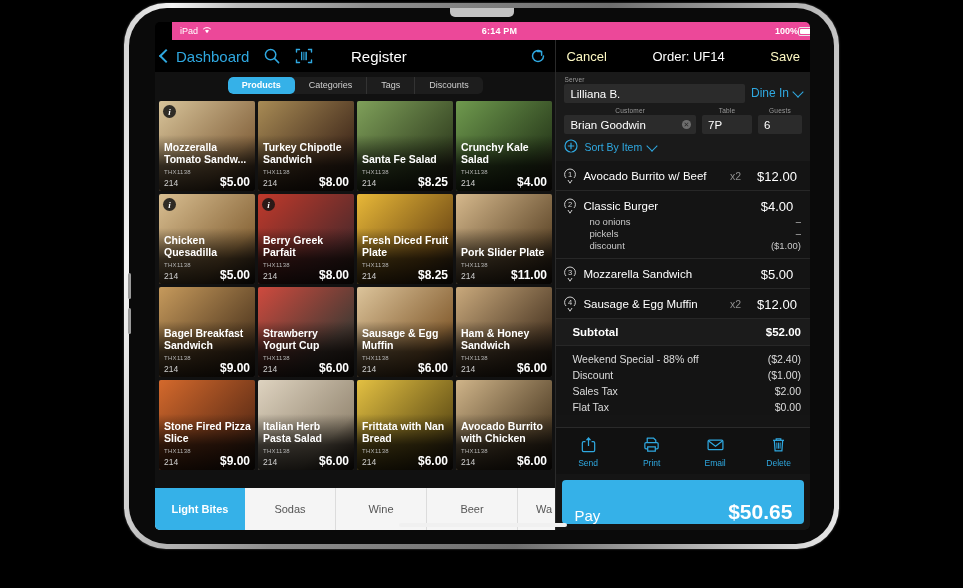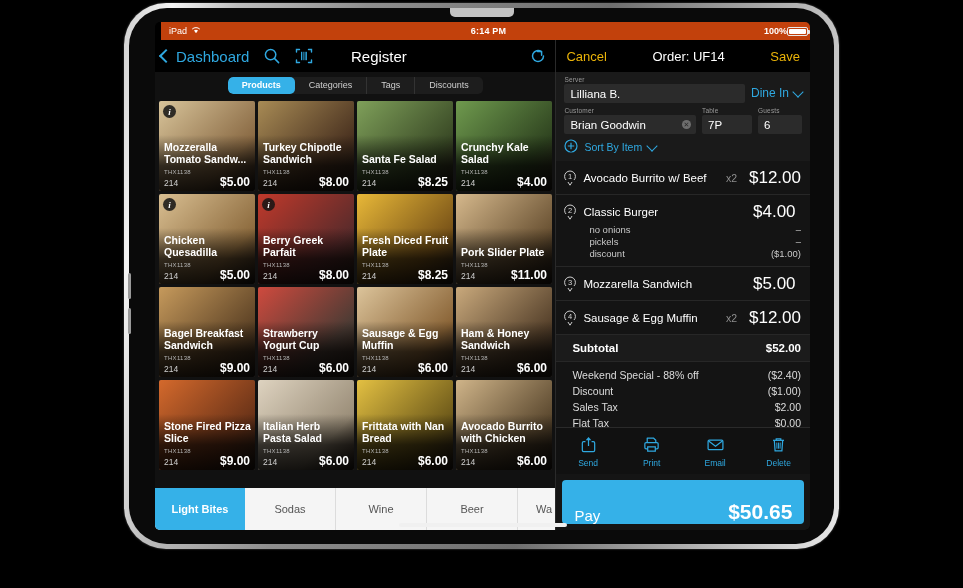--- a/index.html
+++ b/index.html
@@ -29,21 +29,21 @@
   }
   .vol{
     position:absolute; left:-1px; width:3px; background:#9a9a9a; border-radius:2px;
   }
   .vol.v1{top:265px;height:26px;}
   .vol.v2{top:300px;height:26px;}
   .camdot{position:absolute;left:27px;top:282px;width:4px;height:4px;border-radius:50%;background:#1b3a55;}
 
   
   .statusbar{
-    position:absolute;left:6px;top:0;width:655px;height:18px;background:#c2410c;color:#fff;
+    position:absolute;left:17px;top:0;width:655px;height:18px;background:#ec4899;color:#fff;
     font-size:9px;display:flex;align-items:center;
   }
   .sb-left{position:absolute;left:8px;display:flex;align-items:center;gap:4px;}
   .sb-center{position:absolute;left:0;width:655px;text-align:center;font-weight:bold;letter-spacing:.2px;}
   .sb-right{position:absolute;right:8px;display:flex;align-items:center;gap:0;font-weight:bold;}
   .batt{width:21px;height:9px;border:1px solid #e8e8e8;border-radius:2px;position:relative;padding:1px;box-sizing:border-box;}
   .batt i{display:block;height:100%;background:#fff;width:100%;border-radius:1px;}
   .batt:after{content:"";position:absolute;right:-3px;top:2.5px;width:2px;height:4px;background:#e8e8e8;border-radius:0 1px 1px 0;}
 
   
@@ -93,21 +93,21 @@
 
   
   .catbar{position:absolute;left:0;bottom:0;width:401px;height:42px;display:flex;background:#f2f2f2;}
   .cat{flex:1;display:flex;align-items:center;justify-content:center;font-size:11px;color:#555;
        border-right:1px solid #dcdcdc;cursor:pointer;background:#f5f5f5;}
   .cat.active{background:#35b1e8;color:#fff;font-weight:bold;border-right:none;}
   .cat.partial{flex:0 0 34px;justify-content:flex-end;padding-right:3px;overflow:hidden;}
 
   
   .rnav{height:32px;background:#000;display:flex;align-items:center;justify-content:space-between;padding:0 10px;box-sizing:border-box;}
-  .rnav .lk{color:#eab308;font-size:13px;cursor:pointer;}
+  .rnav .lk{color:#fef9c3;font-size:13px;cursor:pointer;}
   .rnav .ttl{color:#fff;font-size:13px;}
 
   .formarea{background:#1a1a1a;padding:4px 8px 6px 8px;}
   .frow{display:flex;align-items:flex-end;gap:6px;}
   .fld{flex:1;}
   .flabel{font-size:6.5px;color:#9a9a9a;margin-bottom:1px;letter-spacing:.2px;}
   .finput{background:#2b2b2b;border-radius:2px;height:19px;display:flex;align-items:center;
           padding:0 6px;color:#fff;font-size:11.5px;position:relative;cursor:text;}
   .clearx{position:absolute;right:5px;width:9px;height:9px;border-radius:50%;background:#6d6d6d;
           color:#2b2b2b;font-size:7px;display:flex;align-items:center;justify-content:center;cursor:pointer;}
@@ -117,21 +117,21 @@
   .gst{width:44px;flex:none;}
   .sortrow{display:flex;align-items:center;gap:6px;margin-top:5px;color:#2fa8e0;font-size:10.5px;cursor:pointer;}
 
   
   .orderlist{background:#141414;position:relative;}
   .oitem{border-bottom:1px solid #272727;padding:7px 9px 6px 7px;display:block;cursor:pointer;}
   .oline{display:flex;align-items:center;}
   .pin{width:14px;height:16px;flex:none;margin-right:6px;position:relative;}
   .oname{color:#fff;font-size:11.5px;flex:1;}
   .oqty{color:#8e8e8e;font-size:10.5px;margin-right:12px;}
-  .oprice{color:#fff;font-size:17px;min-width:48px;text-align:left;}
+  .oprice{color:#fff;font-size:13px;min-width:48px;text-align:center;}
   .mods{margin-left:26px;margin-top:2px;}
   .modrow{display:flex;font-size:9.5px;color:#c9c9c9;line-height:12px;}
   .modrow .mn{flex:1;}
   .modrow .mv{min-width:48px;text-align:right;}
 
   .subtotal{display:flex;align-items:center;padding:7px 9px 7px 16px;background:#1b1b1b;border-bottom:1px solid #272727;}
   .subtotal .sn{flex:1;color:#fff;font-size:11.5px;font-weight:bold;}
   .subtotal .sv{color:#fff;font-size:11.5px;font-weight:bold;}
 
   .totals{padding:5px 9px 0 16px;background:#141414;}
@@ -380,21 +380,21 @@
                 <div class="fld">
                   <div class="flabel">Server</div>
                   <div class="finput">Lilliana B.</div>
                 </div>
                 <div class="dinein">
                   <span>Dine In</span>
                   <span class="dchev"></span>
                 </div>
               </div>
 
-              <div class="frow" style="margin-top:4px;">
+              <div class="frow" style="margin-top:4px;text-align:center;">
                 <div class="fld">
                   <div class="flabel">Customer</div>
                   <div class="finput">
                     <span>Brian Goodwin</span>
                     <span class="clearx">✕</span>
                   </div>
                 </div>
                 <div class="fld tbl">
                   <div class="flabel">Table</div>
                   <div class="finput">7P</div>

